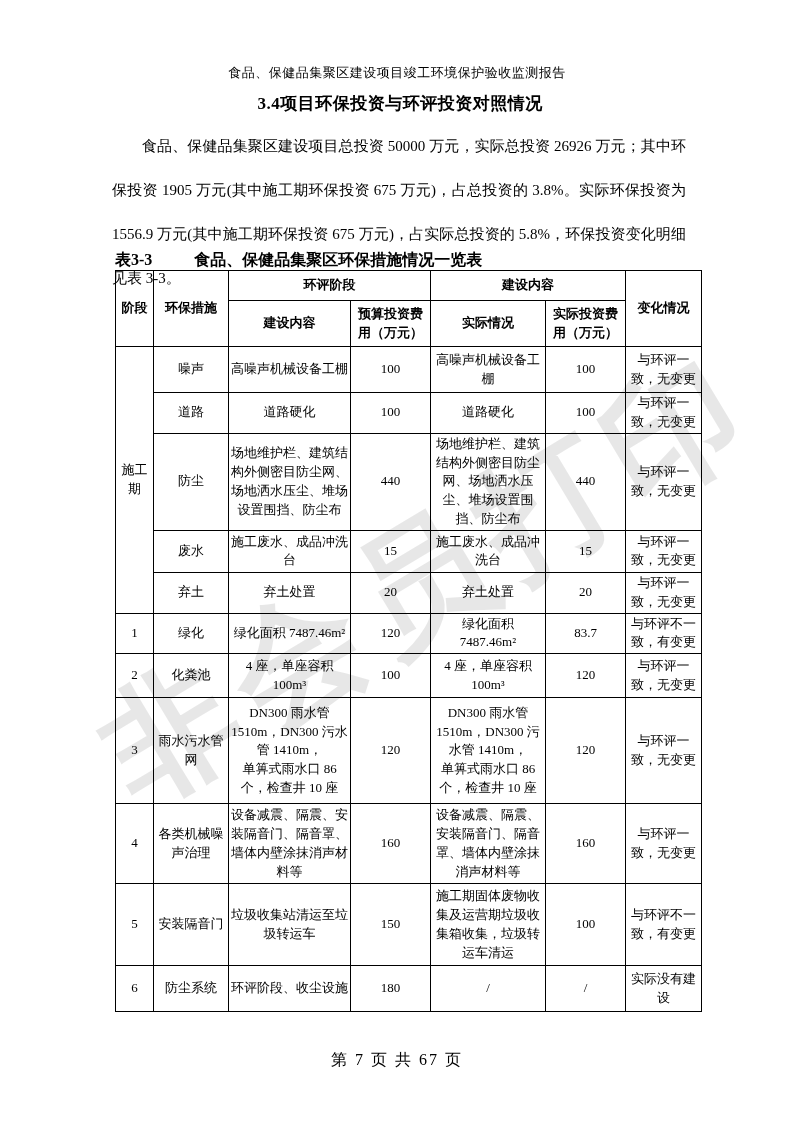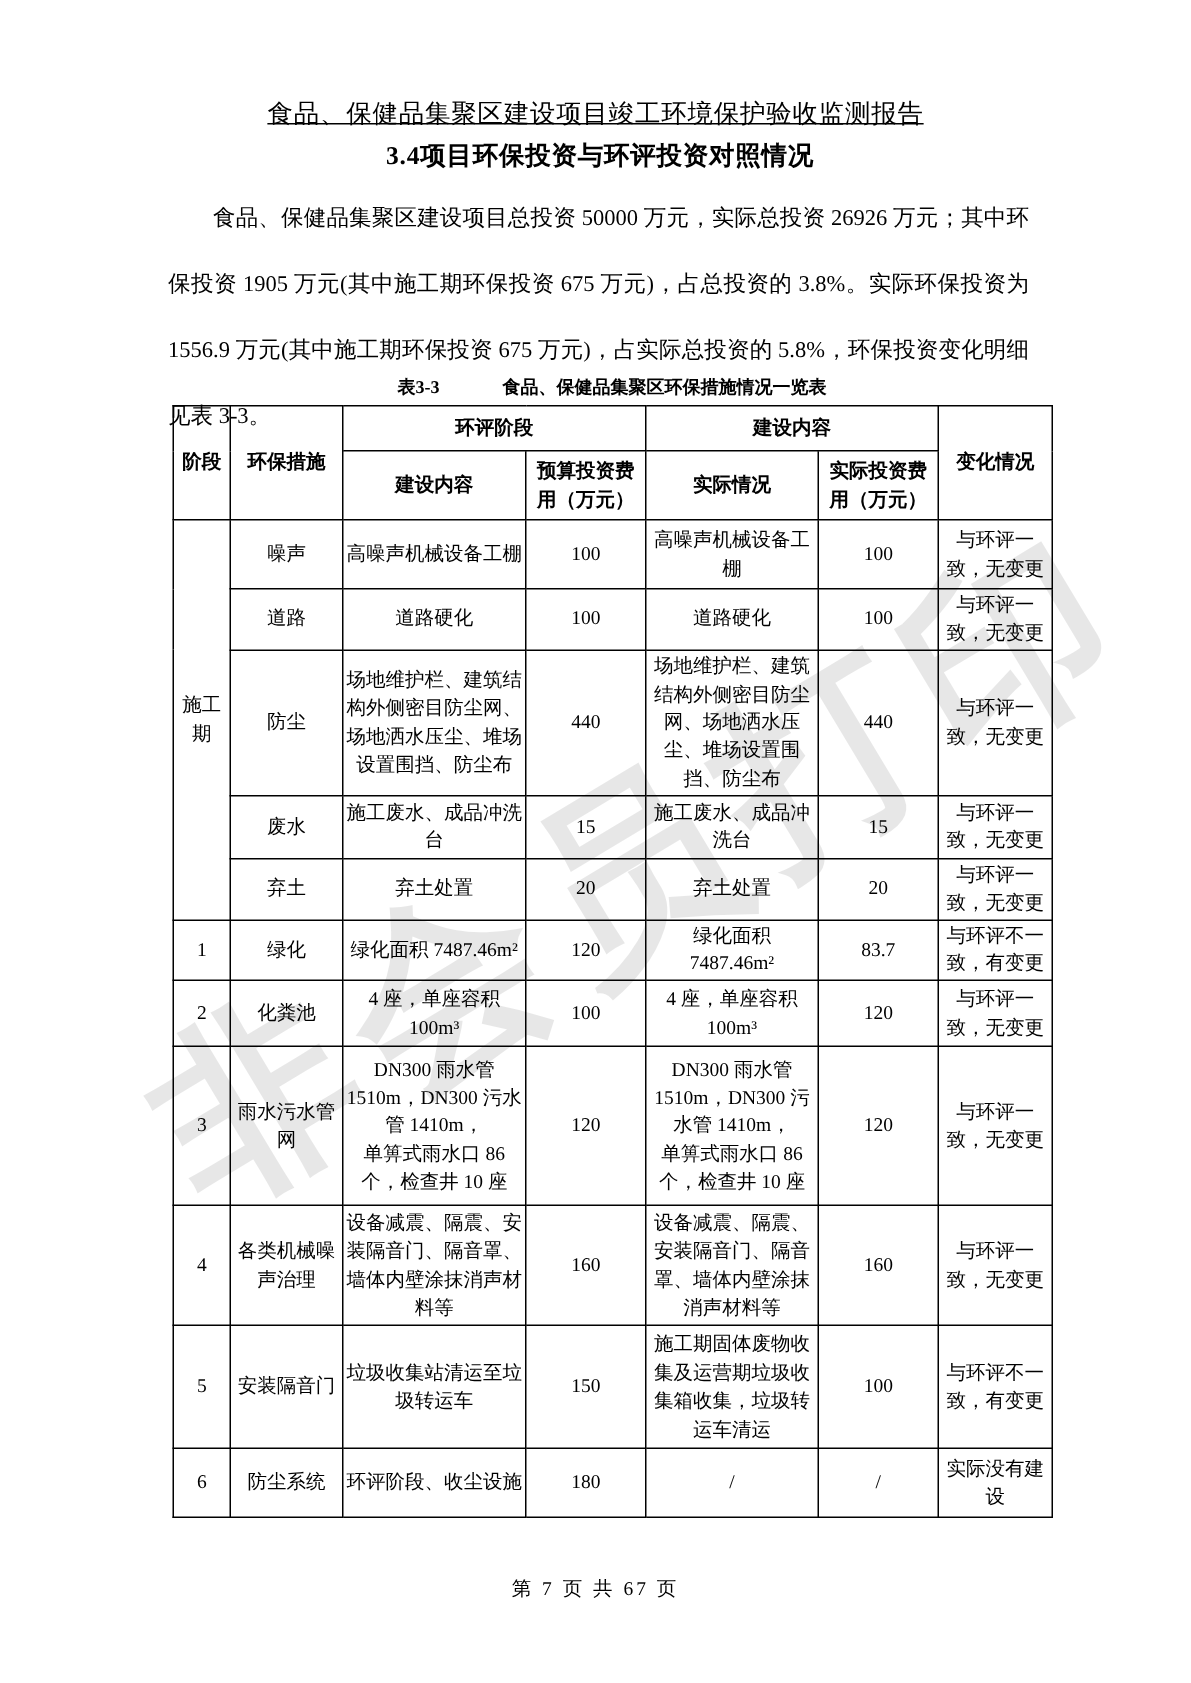--- a/index.html
+++ b/index.html
@@ -6,34 +6,34 @@
   body{
     width:794px;height:1122px;
     background:#ffffff;
     position:relative;
     font-family:"Liberation Serif","DejaVu Serif",serif;
     color:#000;
     overflow:hidden;
   }
   .running-header{
     position:absolute;top:64px;left:0;width:794px;
-    text-align:center;font-size:17px;letter-spacing:0.5px;text-decoration:underline;
+    text-align:center;font-size:13px;letter-spacing:0.5px;
   }
   .section-heading{
     position:absolute;top:92px;left:110px;width:580px;
     font-size:17px;font-weight:bold;letter-spacing:0.5px;text-align:center;
   }
   .body-paragraph{
     position:absolute;top:124px;left:112px;width:574px;
     font-size:15px;line-height:44px;
     text-align:justify;text-indent:2em;
   }
   .table-caption{
     position:absolute;top:250px;left:115px;width:586px;
-    text-align:center;font-size:12px;font-weight:bold;
+    text-align:left;font-size:16px;font-weight:bold;
     white-space:nowrap;
   }
   .table-caption .cap-label{margin-right:42px;}
   table.env-table{
     position:absolute;top:270px;left:115px;
     width:586px;border-collapse:collapse;table-layout:fixed;
   }
   table.env-table th,table.env-table td{
     border:1px solid #000;
     font-size:13px;line-height:1.45;
@@ -49,21 +49,21 @@
     position:absolute;left:88px;top:430px;width:680px;height:300px;
     display:flex;align-items:center;justify-content:center;
     transform:rotate(-31deg);
     font-size:132px;font-weight:bold;
     color:#000;opacity:0.09;
     letter-spacing:14px;white-space:nowrap;
     pointer-events:none;z-index:0;
   }
   .page-footer{
     position:absolute;top:1050px;left:0;width:794px;
-    text-align:center;font-size:13px;letter-spacing:2px;
+    text-align:center;font-size:16px;letter-spacing:2px;
   }
   .content-layer{position:relative;z-index:1;}
 </style>
 </head>
 <body>
 
 <div class="watermark">非会员打印</div>
 
 <div class="content-layer">
 

